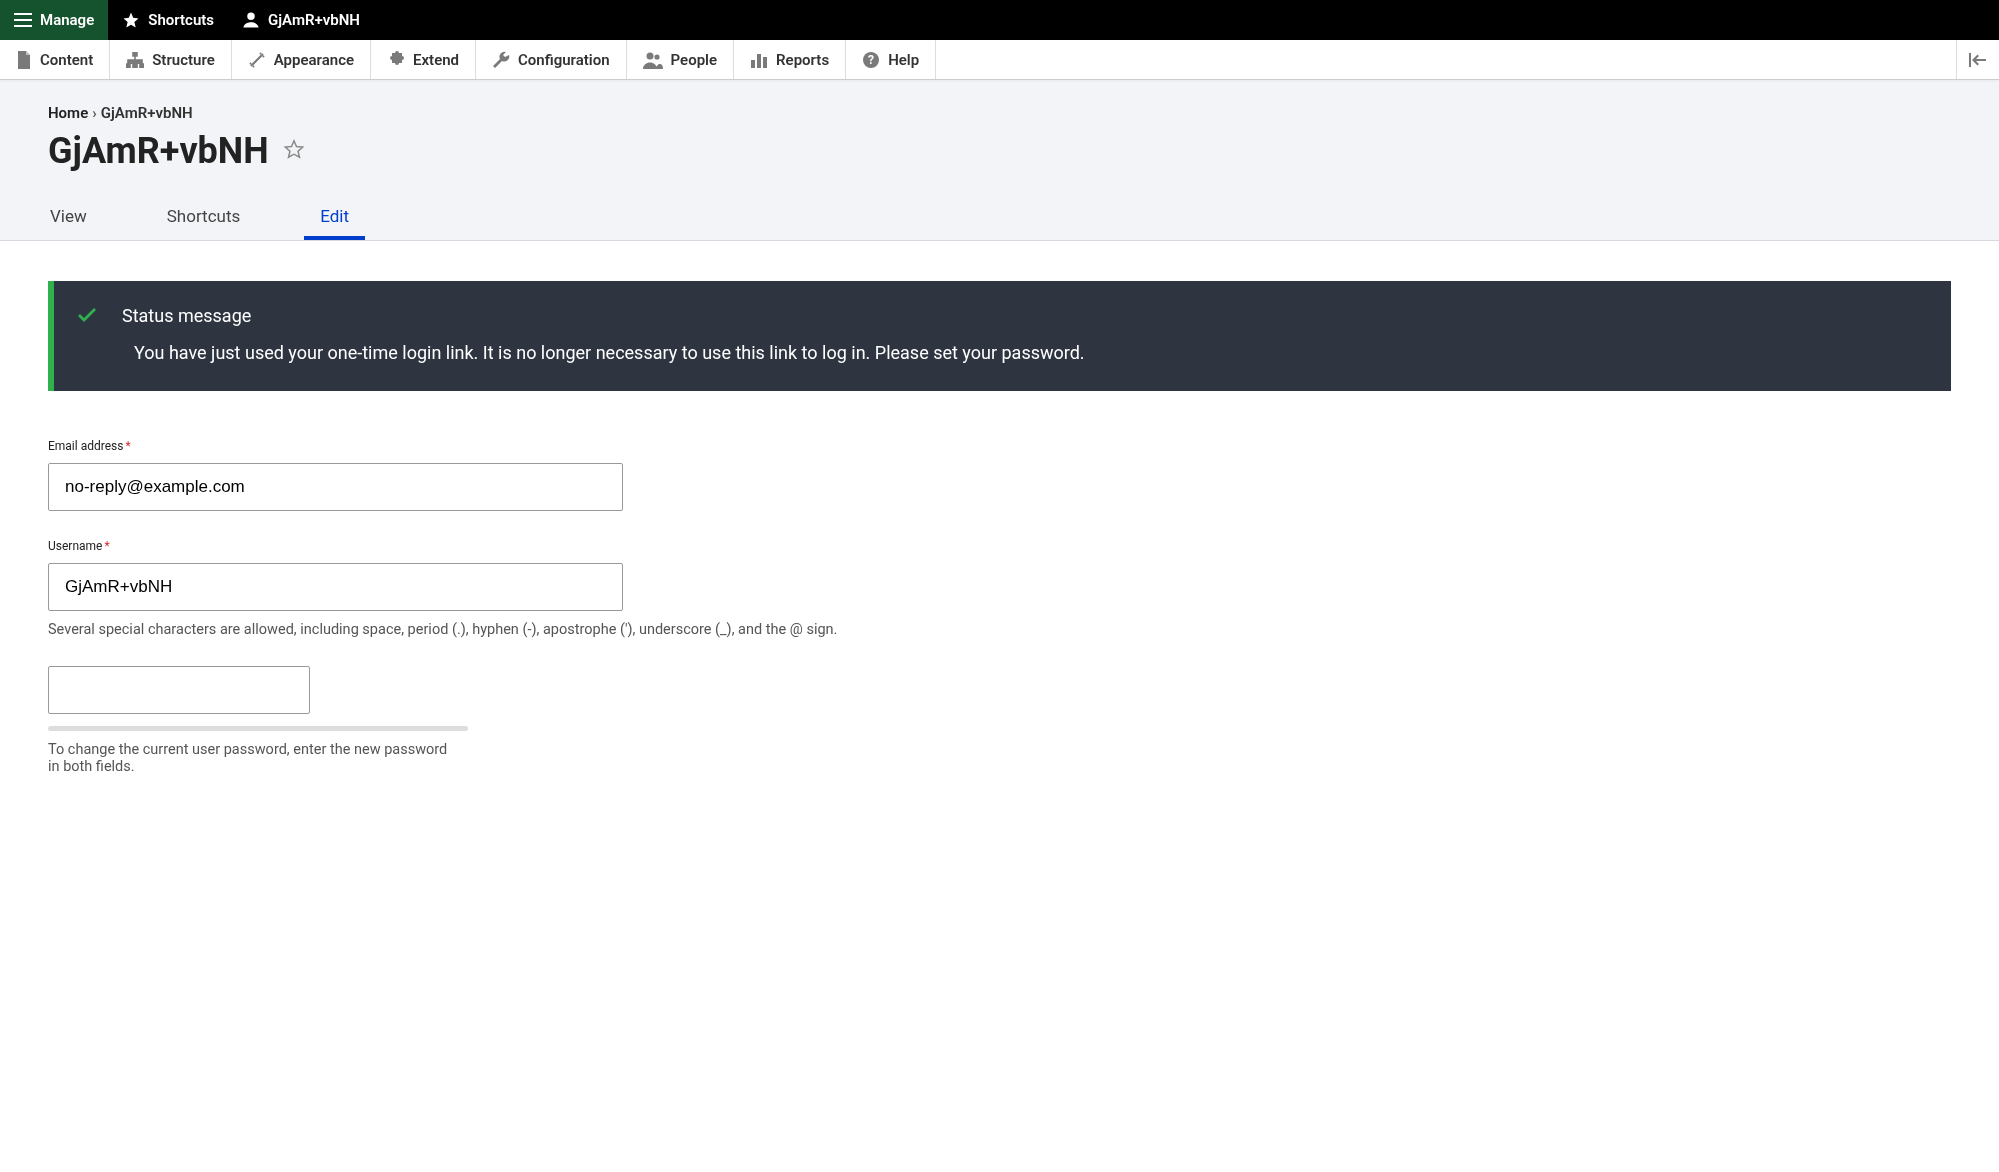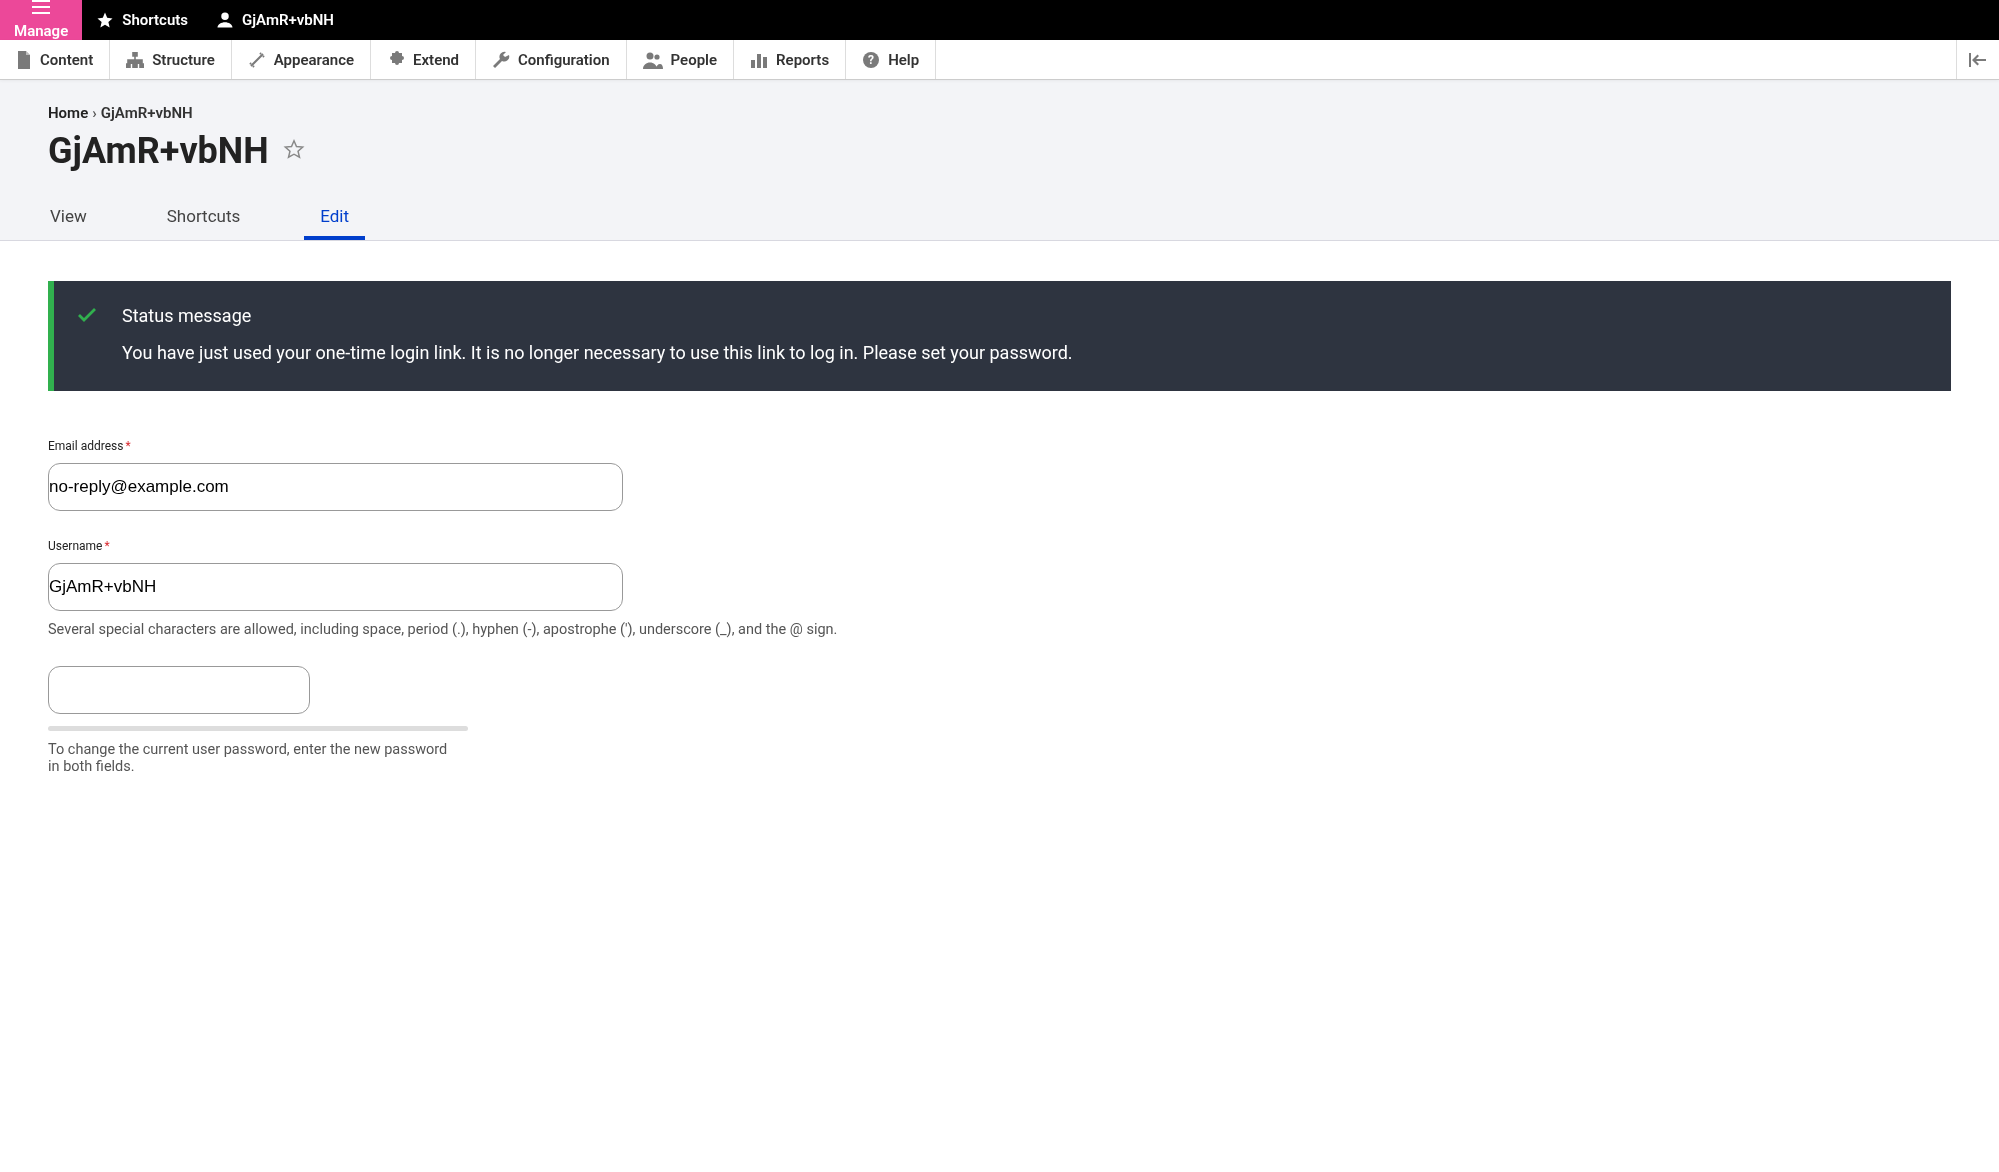--- a/index.html
+++ b/index.html
@@ -23,22 +23,21 @@
     align-items: center;
     gap: 8px;
     padding: 0 14px;
     color: #fff;
     font-weight: 600;
     font-size: 15px;
     cursor: pointer;
     border-right: 0;
   }
   .toolbar-item.active {
-    background: #ec4899;
-    flex-direction: column;
+    background: #14532d;
   }
   .icon { display: inline-flex; align-items: center; justify-content: center; }
   .icon svg { display: block; }
 
   
   .admin-menu {
     display: flex;
     align-items: stretch;
     height: 40px;
     background: #fff;
@@ -135,41 +134,42 @@
     color: #31b04e;
   }
   .status-title {
     font-size: 18px;
     font-weight: 400;
     margin-bottom: 16px;
   }
   .status-body {
     font-size: 18px;
     font-weight: 400;
+    margin-left: 12px;
   }
 
   .form-group {
     margin-bottom: 28px;
     max-width: 860px;
   }
   .form-label {
     font-size: 12px;
     font-weight: 400;
     margin-bottom: 10px;
     display: block;
   }
   .req { color: #d8292f; margin-left: 2px; }
   .text-input {
     width: 575px;
     max-width: 100%;
     height: 48px;
-    padding: 0 0;
+    padding: 0 16px;
     font-size: 17px;
     border: 1px solid #999;
-    border-radius: 12px;
+    border-radius: 2px;
     outline: none;
     background: #fff;
   }
   .password-input { width: 262px; }
   .form-description {
     margin-top: 10px;
     font-size: 14.5px;
     color: #555;
     max-width: 830px;
   }

